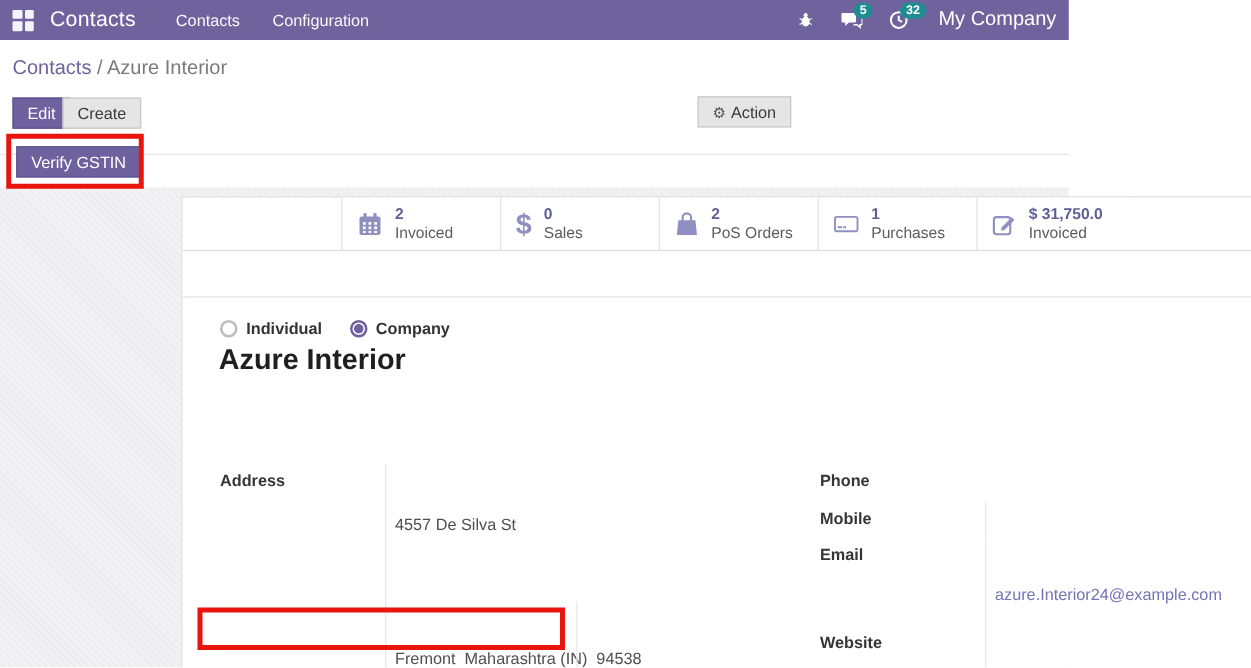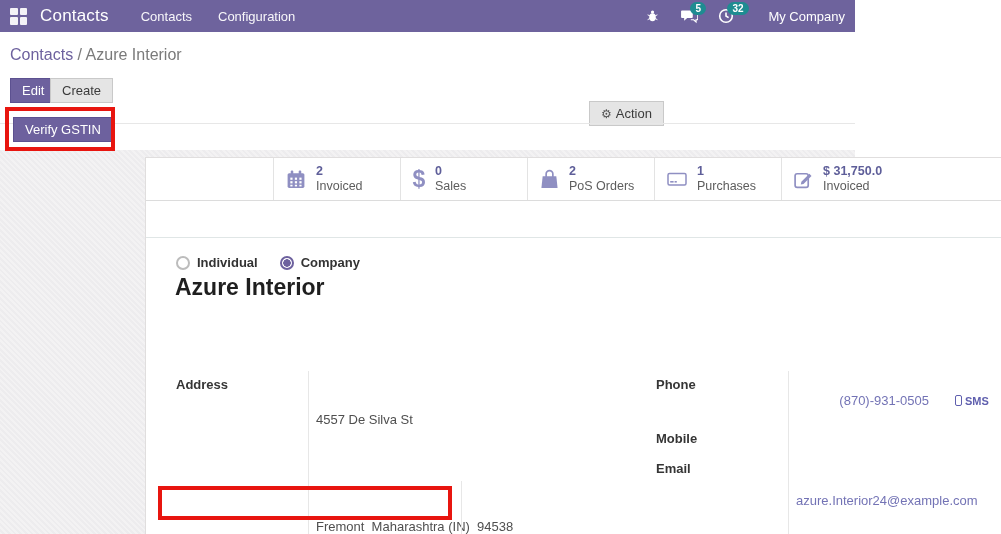--- a/index.html
+++ b/index.html
@@ -14,33 +14,33 @@
     grid-template-rows:1fr 1fr; gap:2px; cursor:pointer; }
   .apps-icon span { background:rgba(255,255,255,.92); border-radius:1px; }
   .app-title { font-size:17px; margin-left:13px; font-weight:400; letter-spacing:.2px; }
   .nav-menu { display:flex; margin-left:32px; gap:26px; }
   .nav-menu div { font-size:13px; color:rgba(255,255,255,.95); cursor:pointer; }
   .nav-right { margin-left:auto; display:flex; align-items:center; gap:15px; }
   .nav-ico { position:relative; width:22px; height:20px; display:flex; align-items:center;
     justify-content:center; cursor:pointer; }
   .nav-badge { position:absolute; top:-4px; left:12px; background:#1e8c91; color:#fff;
     font-size:10px; font-weight:bold; border-radius:9px; padding:1px 5px; line-height:11px; }
-  .company-name { font-size:13px; margin-left:16px; white-space:nowrap; }
+  .company-name { font-size:16px; margin-left:6px; white-space:nowrap; }
 
   
   .cpanel { position:absolute; top:32px; left:0; width:100%; height:118px; background:#fff; }
   .breadcrumb { position:absolute; top:14px; left:10px; font-size:16px; }
   .breadcrumb .bc-link { color:#6d619e; cursor:pointer; }
   .breadcrumb .bc-sep, .breadcrumb .bc-cur { color:#7a7a7a; }
   .btn { display:inline-block; font-size:13px; border:1px solid #c9c9c9; background:#e5e5e5;
     color:#3b3b3b; padding:4px 11px; cursor:pointer; border-radius:0; }
   .btn-primary { background:#6d619e; border-color:#5c5190; color:#fff; }
   .btn-edit { position:absolute; top:46px; left:10px; }
   .btn-create { position:absolute; top:46px; left:50px; }
-  .btn-action { position:absolute; top:45px; left:589px;margin-top:24px; }
+  .btn-action { position:absolute; top:45px; left:558px; }
   .gear { font-size:12px; margin-right:4px; color:#555; }
   .cp-sep { position:absolute; top:91px; left:0; width:100%; border-top:1px solid #e7e7e7; }
   .btn-gstin { position:absolute; top:85px; left:13px; }
 
   
   .content { position:absolute; top:150px; left:0; width:100%; height:384px;
     background:repeating-linear-gradient(45deg,#f3f2f3 0 2px,#edecee 2px 4px); }
   .sheet { position:absolute; left:145px; top:7px; width:856px; height:377px; background:#fff;
     border:1px solid #e0dede; border-right:none; border-bottom:none; overflow:hidden; }
 
@@ -256,23 +256,20 @@
             <div class="addr-line">Fremont  Maharashtra (IN)  94538</div>
             
           </div>
         </div>
 
       </div>
 
       <div class="fgroup right">
         <div class="frow">
           <div class="flabel">Phone</div>
-          <div class="fval">
-            <span class="link">(870)-931-0505</span><span class="sms"><span class="phone-glyph"></span><span>SMS</span></span>
-          </div>
         </div>
         <div class="frow">
           <div class="flabel">Mobile</div>
           <div class="fval"></div>
         </div>
         <div class="frow">
           <div class="flabel">Email</div>
           <div class="fval">
             <span class="link">azure.Interior24@example.com</span>
           </div>

